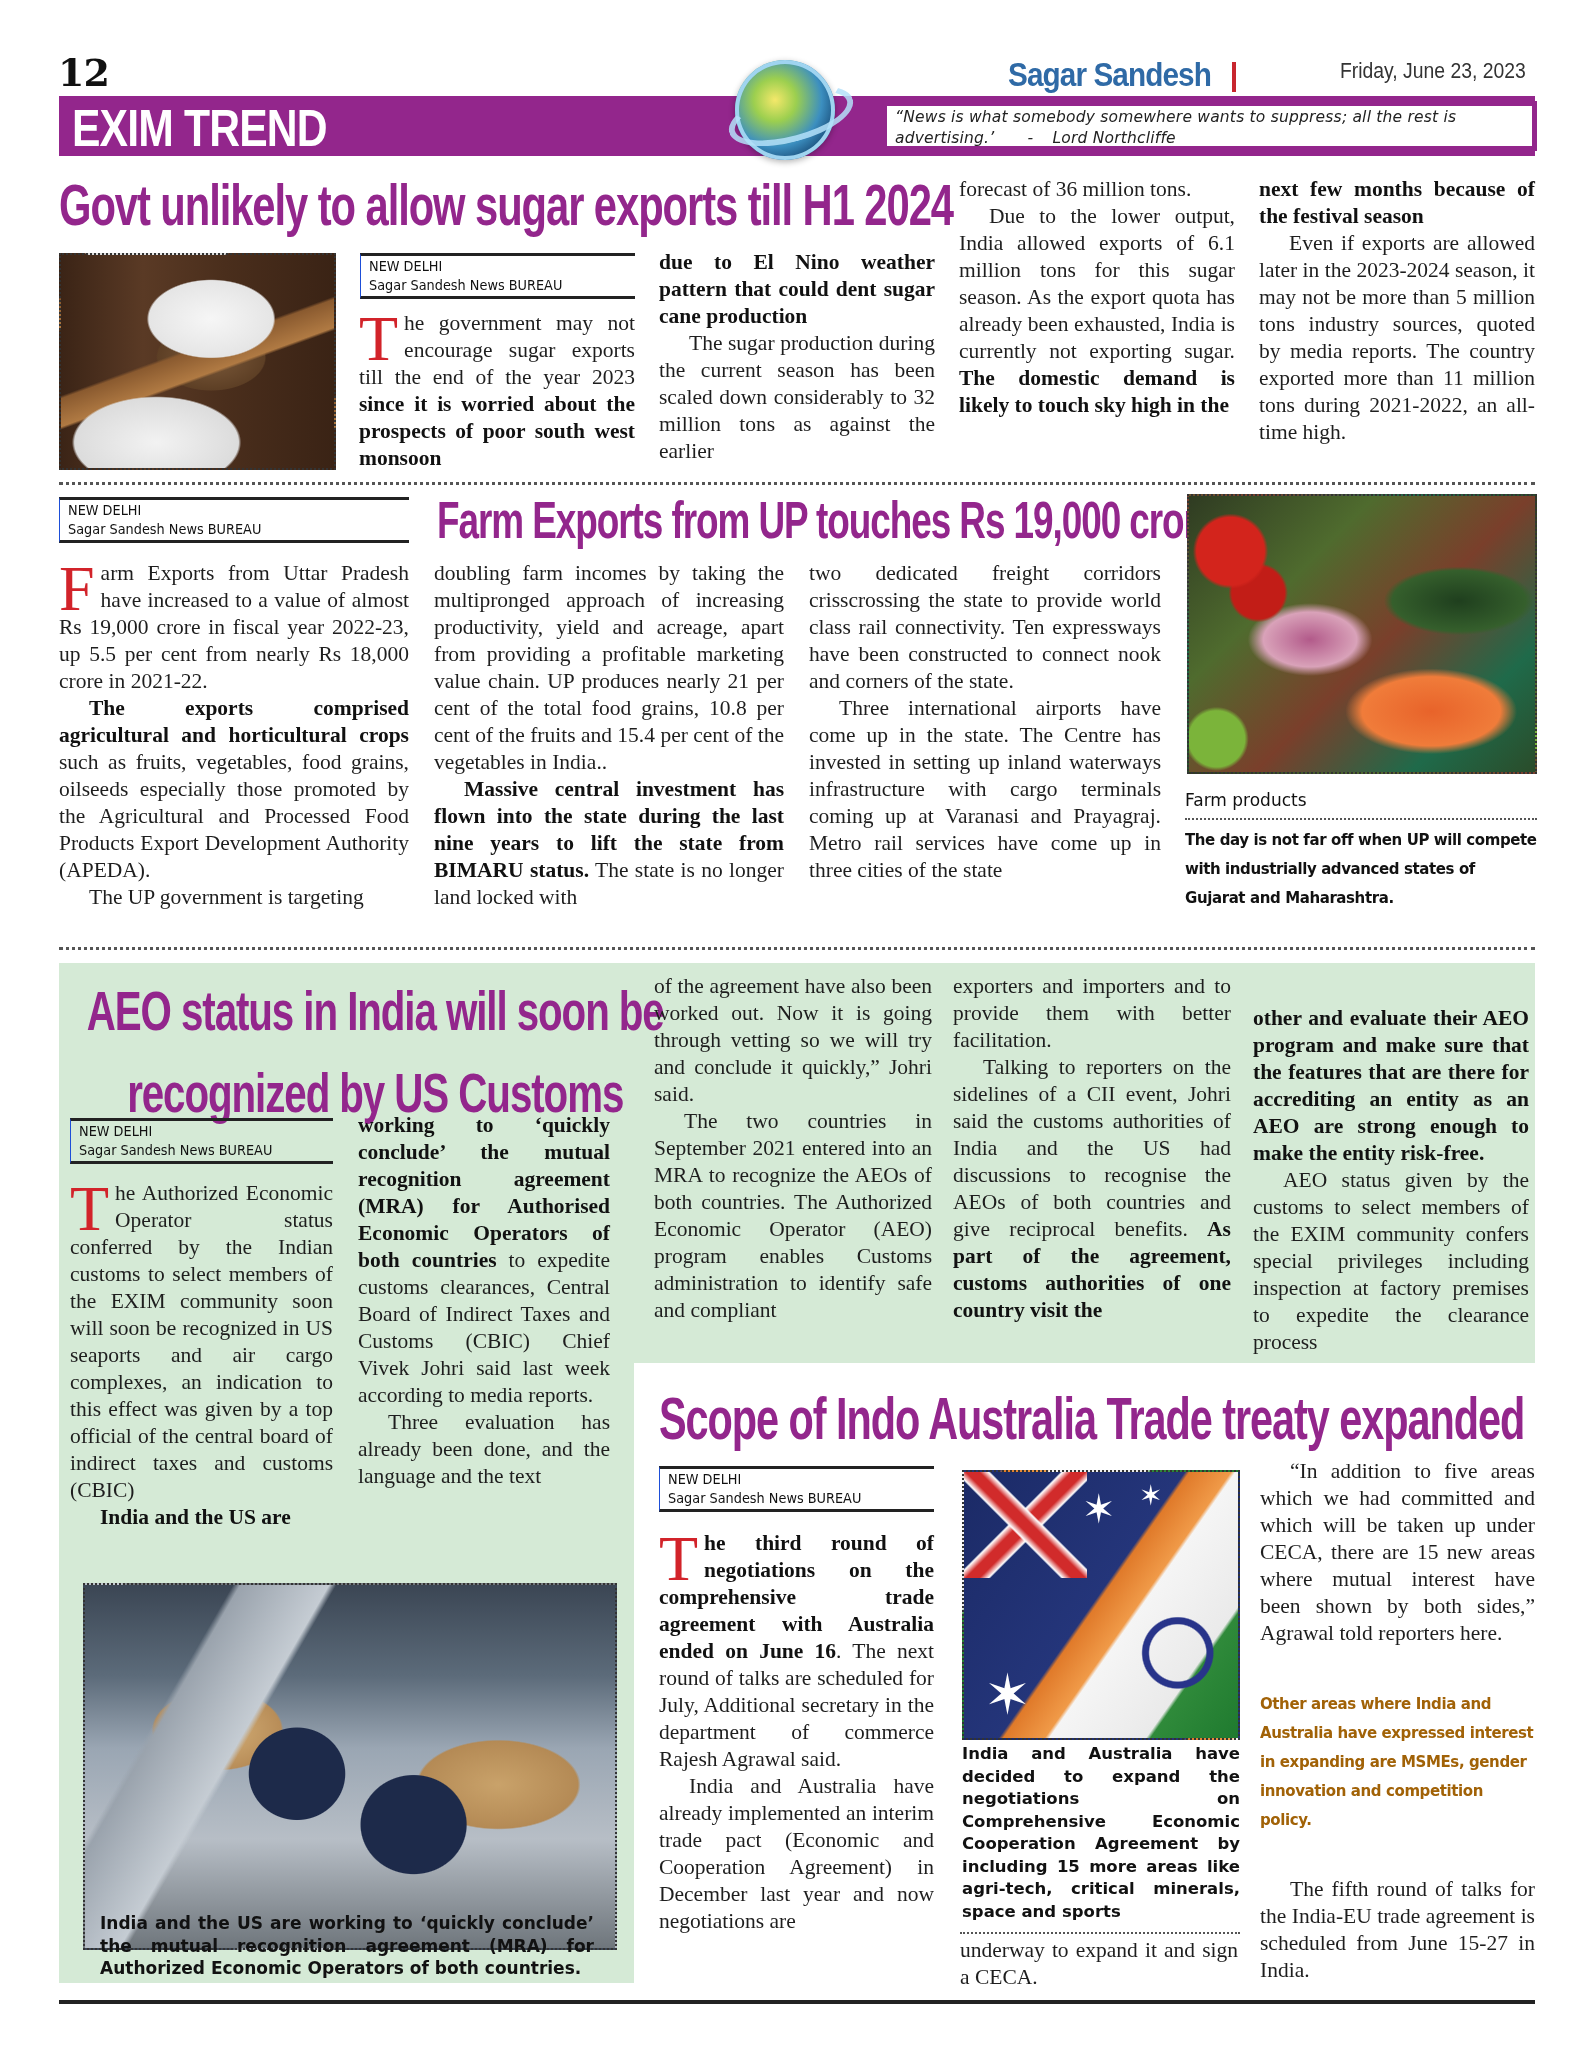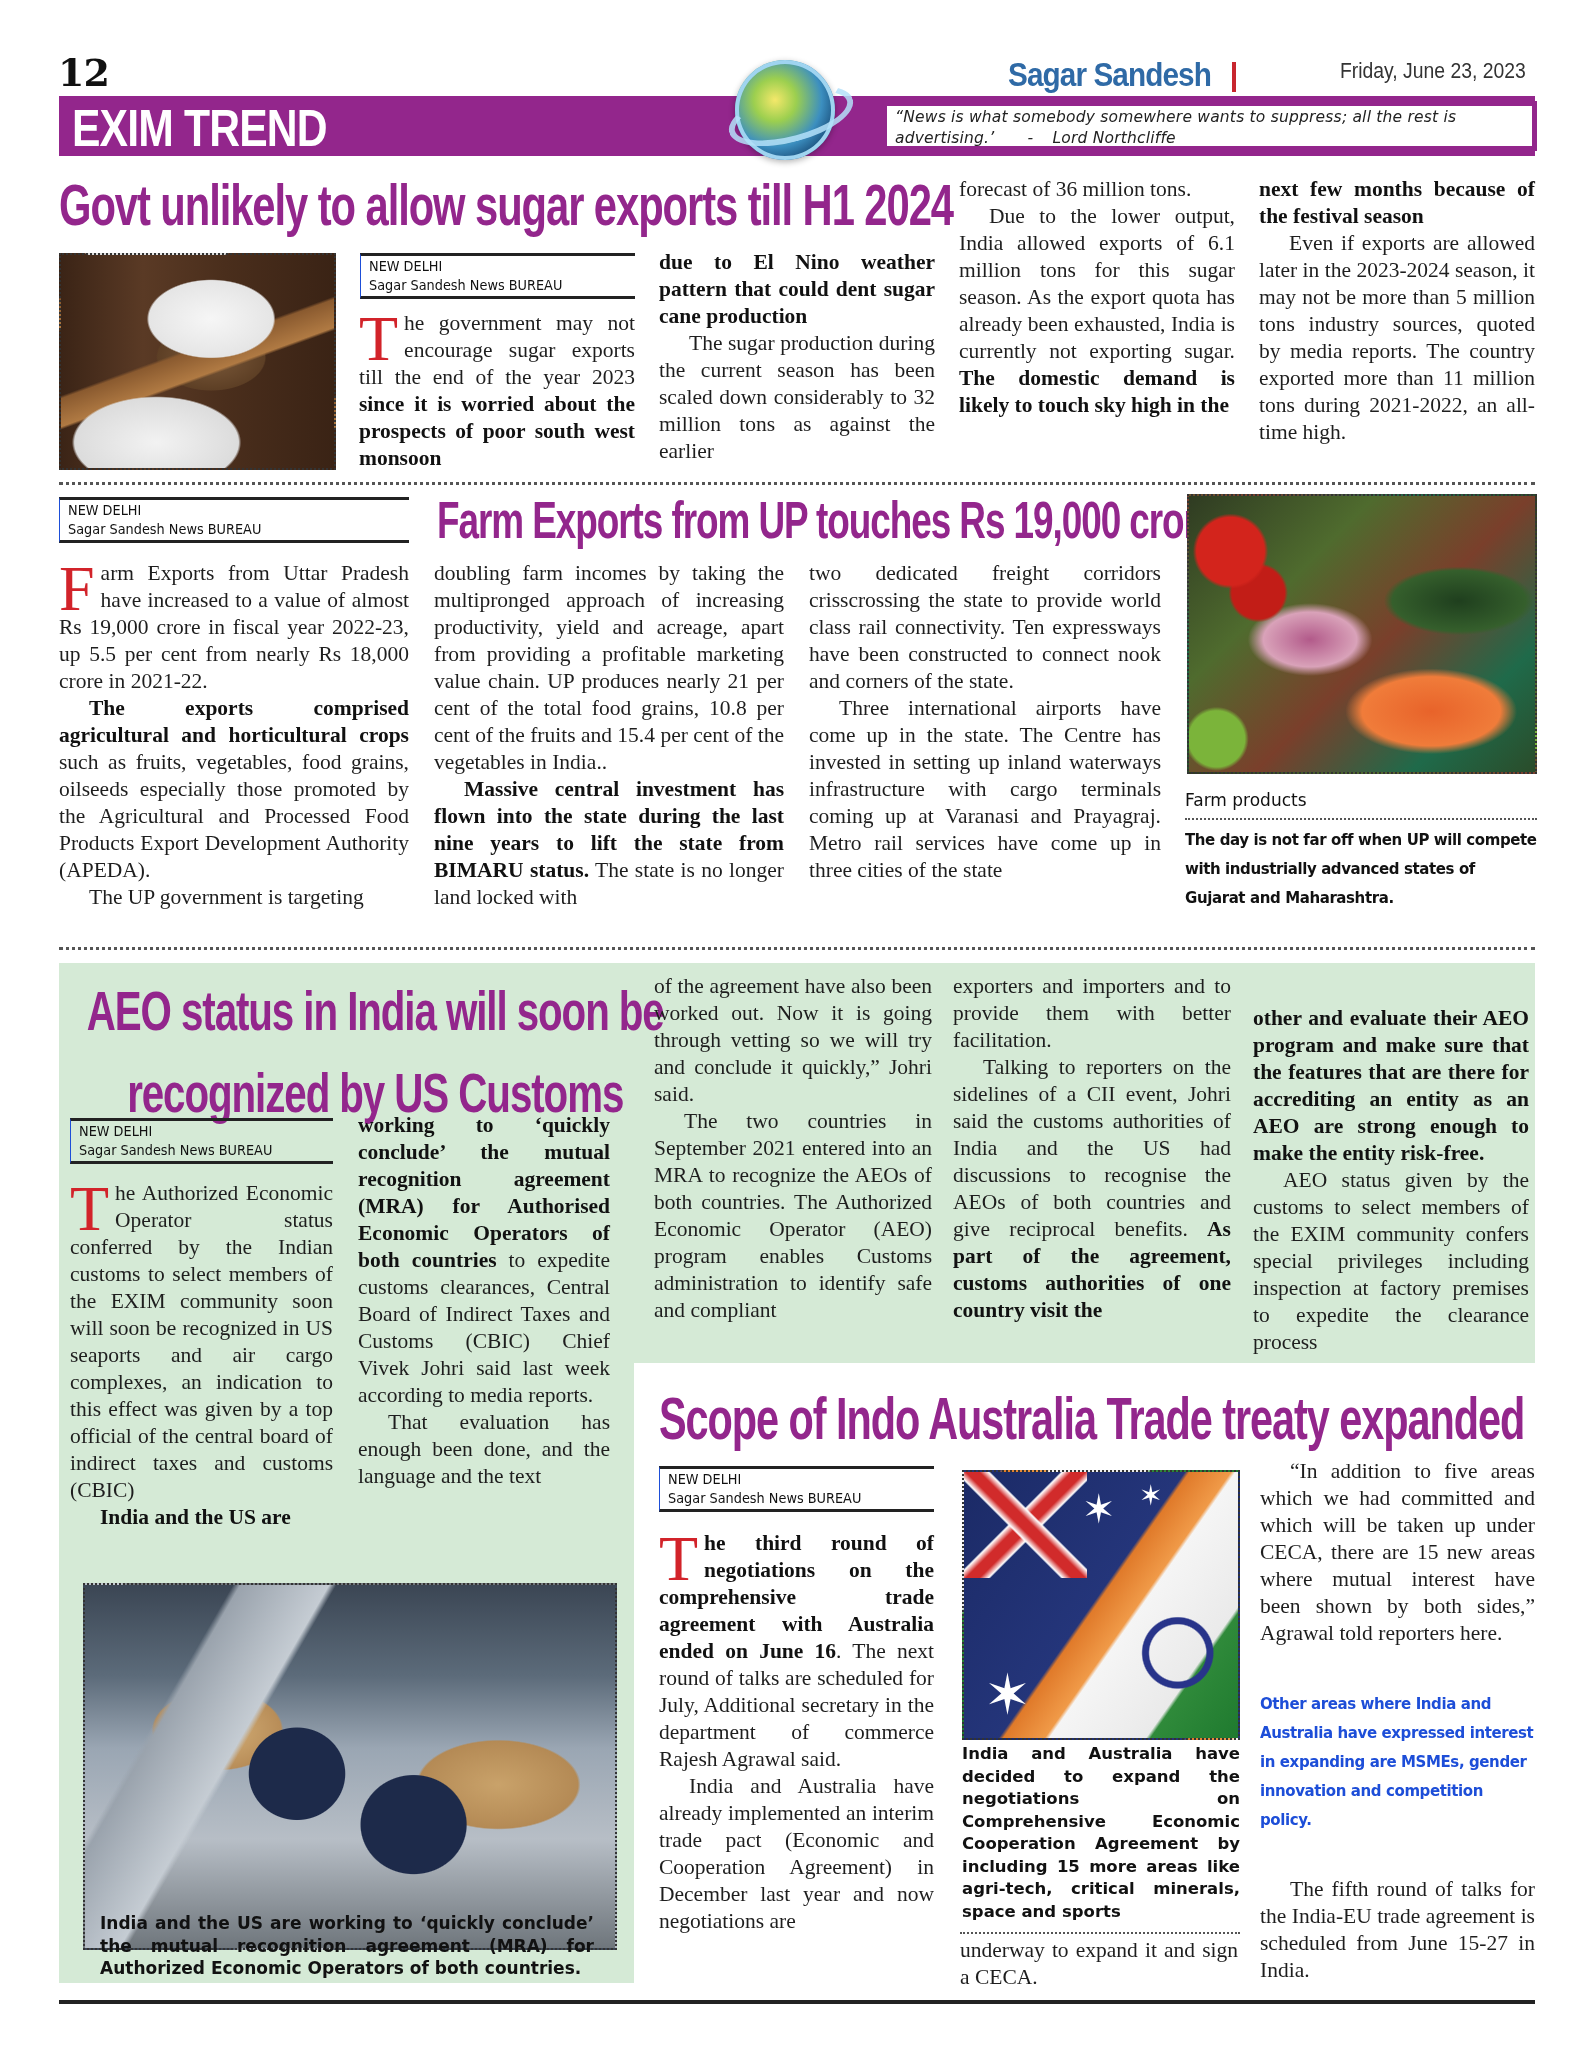--- a/index.html
+++ b/index.html
@@ -73,21 +73,21 @@
       radial-gradient(circle at 78% 68%, transparent 0 10%, #28348a 10.5% 12.5%, transparent 13%),
       linear-gradient(125deg, #1b2a66 0%, #24357a 48%, #e07a2a 49%, #f09a48 58%, #f5f5f5 59%, #eaeaea 80%, #2f8a3a 81%, #1f7a2f 100%); }
   .flag-img::before { content:""; position:absolute; left:0; top:0; width:45%; height:40%;
     background: linear-gradient(45deg, transparent 42%, #fff 43%, #d12b2b 47%, #d12b2b 53%, #fff 57%, transparent 58%),
                 linear-gradient(-45deg, transparent 42%, #fff 43%, #d12b2b 47%, #d12b2b 53%, #fff 57%, transparent 58%); }
   .flag-img .star { position:absolute; color:#fff; font-size: 40px; line-height: 1; }
 
   
   .caption { font-family: "DejaVu Sans", sans-serif; font-size: 17px; color:#111; }
   .pullquote { font-family: "DejaVu Sans", sans-serif; font-weight: bold; font-size: 15px; line-height: 29px; color:#111; letter-spacing: -0.4px; }
-  .pullquote.blue { color: #1d4ed8; }
+  .pullquote.blue { color: #a16207; }
   .cap-sm { font-family: "DejaVu Sans", sans-serif; font-weight: bold; font-size: 16.5px; line-height: 22.5px; text-align: justify; color:#111; }
 
   .green { background: #d5ead6; }
   .bottom-rule { left: 59px; top: 2000px; width: 1476px; height: 4px; background: #222; }
 </style>
 </head>
 <body>
 
 <div class="abs page-num">12</div>
 <div class="abs brand">Sagar Sandesh</div>
@@ -165,21 +165,21 @@
 <div class="abs dateline" style="left:70px; top:1118px; width:263px;">
   <span>NEW DELHI</span>
   <span>Sagar Sandesh News BUREAU</span>
 </div>
 <div class="abs col" style="left:70px; top:1180px; width:263px;">
   <p class="noind"><span class="dropcap">T</span><span>he Authorized Economic Operator status conferred by the Indian customs to select members of the EXIM community soon will soon be recognized in US seaports and air cargo complexes, an indication to this effect was given by a top official of the central board of indirect taxes and customs (CBIC)</span></p>
   <p><b>India and the US are</b></p>
 </div>
 <div class="abs col" style="left:358px; top:1112px; width:252px;">
   <p class="noind"><b>working to ‘quickly conclude’ the mutual recognition agreement (MRA) for Authorised Economic Operators of both countries</b><span> to expedite customs clearances, Central Board of Indirect Taxes and Customs (CBIC) Chief Vivek Johri said last week according to media reports.</span></p>
-  <p>That evaluation has enough been done, and the language and the text</p>
+  <p>Three evaluation has already been done, and the language and the text</p>
 </div>
 <div class="abs col" style="left:654px; top:973px; width:278px;">
   <p class="noind">of the agreement have also been worked out. Now it is going through vetting so we will try and conclude it quickly,” Johri said.</p>
   <p>The two countries in September 2021 entered into an MRA to recognize the AEOs of both countries. The Authorized Economic Operator (AEO) program enables Customs administration to identify safe and compliant</p>
 </div>
 <div class="abs col" style="left:953px; top:973px; width:278px;">
   <p class="noind">exporters and importers and to provide them with better facilitation.</p>
   <p><span>Talking to reporters on the sidelines of a CII event, Johri said the customs authorities of India and the US had discussions to recognise the AEOs of both countries and give reciprocal benefits. </span><b>As part of the agreement, customs authorities of one country visit the</b></p>
 </div>
 <div class="abs col" style="left:1253px; top:973px; width:276px;margin-top:32px;">

